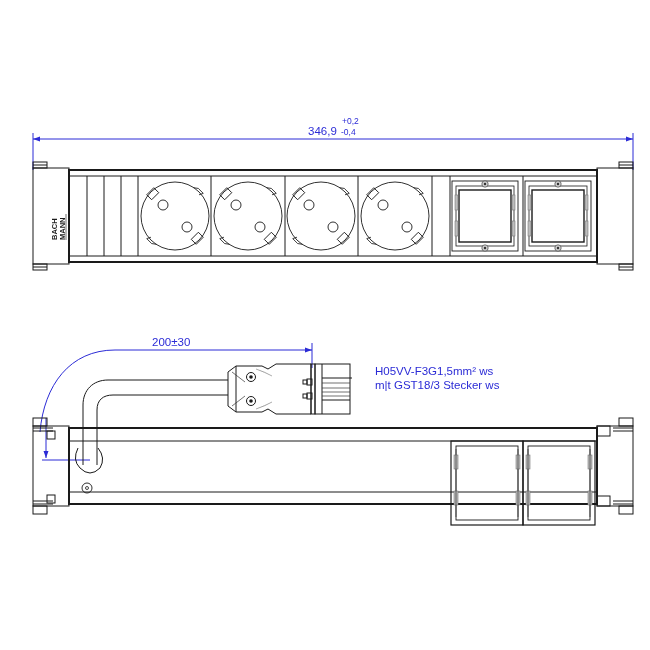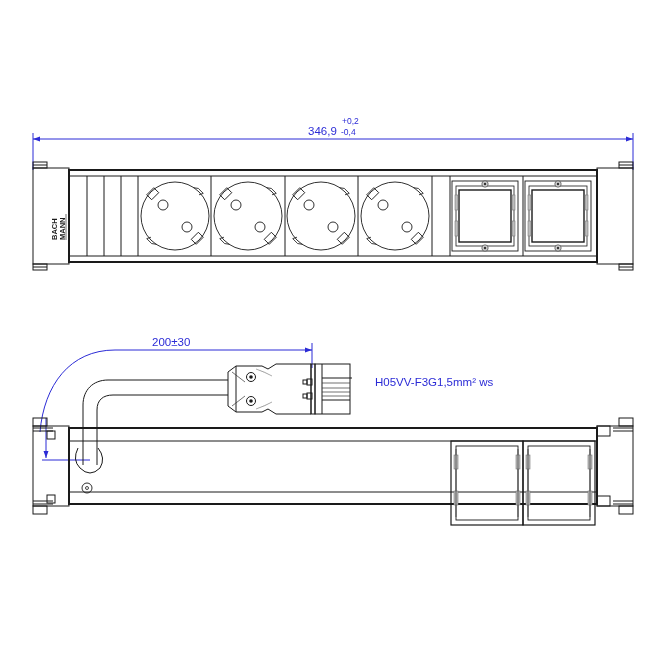--- a/index.html
+++ b/index.html
@@ -210,15 +210,16 @@
 
     <g>
       <use href="#moduleframeside" x="451" y="441"></use>
     </g>
     <g>
       <use href="#moduleframeside" x="523" y="441"></use>
     </g>
   </g>
 </svg>
 
-<div class="lbl" style="left:375px; top:375px;">
+<div class="lbl" style="left:375px; top:364px;">
   <div>H05VV-F3G1,5mm² ws</div>
+  <div>m|t GST18/3  Stecker ws</div>
 </div>
 
 </body></html>

